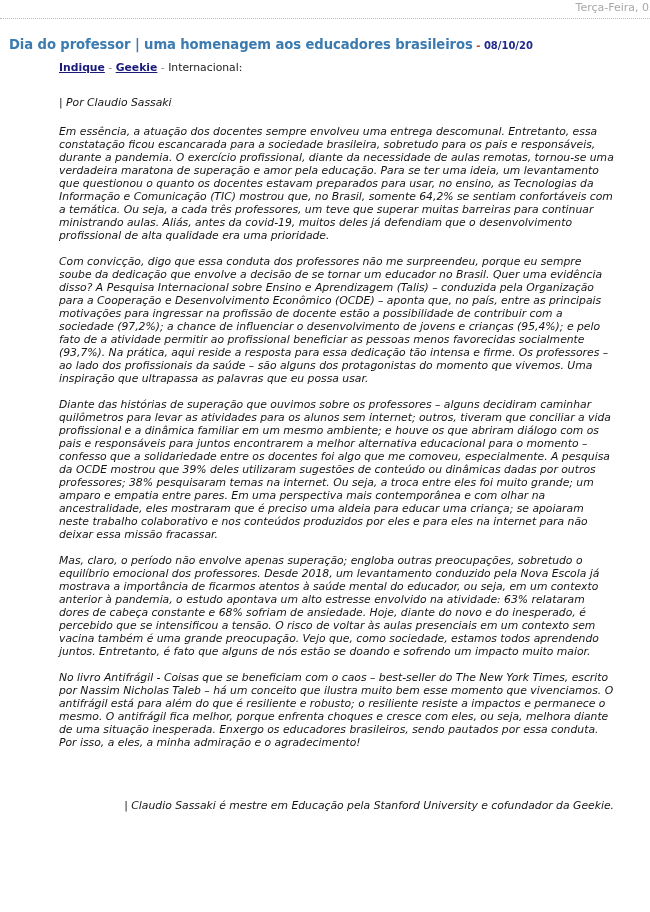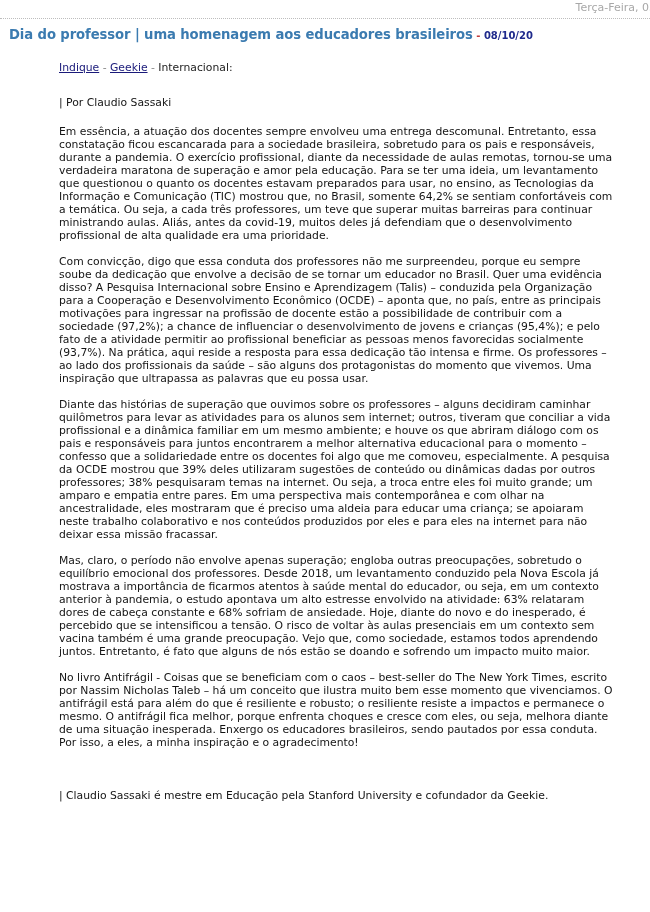--- a/index.html
+++ b/index.html
@@ -9,41 +9,41 @@
   }
   .topbar {
     position: absolute; left: 0; top: 0; width: 650px; height: 18px;
     border-bottom: 1px dotted #bdbdbd;
   }
   .topbar .date-header {
     position: absolute; right: -6px; top: 1px;
     font-size: 11px; color: #a8a8a8; white-space: nowrap;
   }
   .title-row {
-    position: absolute; left: 9px; top: 24px; white-space: nowrap;
+    position: absolute; left: 9px; top: 34px; white-space: nowrap;
   }
   .title {
     font-size: 13.2px; font-weight: bold; color: #3b7bb0; letter-spacing: -0.1px;
   }
   .title-date {
     font-size: 10px; font-weight: bold; color: #1f2a8c;
   }
   .title-sep { font-size: 10px; font-weight: bold; color: #c23b3b; }
   .actions {
     position: absolute; left: 59px; top: 61px; font-size: 10.8px; white-space: nowrap; color: #222;
   }
-  .actions a { color: #1a1a7a; text-decoration: underline; cursor: pointer; }
+  .actions a { color: #1a1a7a; text-decoration: underline; cursor: pointer; font-weight: bold; }
   .actions .sep { color: #888; }
   .article {
     position: absolute; left: 59px; top: 96px; width: 555px;
     font-size: 10.8px; line-height: 13px; color: #141414;
   }
-  .article p { margin: 0 0 13px 0; }
+  .article p { margin: 0 0 13px 0; font-style: italic; }
   .article .byline { margin-bottom: 16px; }
-  .article .bio { margin-top: 40px; }
+  .article .bio { margin-top: 50px; text-align: right; }
 </style>
 </head>
 <body>
 
 <div class="topbar">
   <span class="date-header">Terça-Feira, 03</span>
 </div>
 
 <div class="title-row">
   <span class="title">Dia do professor | uma homenagem aos educadores brasileiros</span><span class="title-sep"> - </span><span class="title-date">08/10/20</span>
@@ -53,15 +53,15 @@
   <a>Indique</a><span class="sep"> - </span><a>Geekie</a><span class="sep"> - </span><span>Internacional:</span>
 </div>
 
 <div class="article">
   <p class="byline">| Por Claudio Sassaki</p>
   <p>Em essência, a atuação dos docentes sempre envolveu uma entrega descomunal. Entretanto, essa constatação ficou escancarada para a sociedade brasileira, sobretudo para os pais e responsáveis, durante a pandemia. O exercício profissional, diante da necessidade de aulas remotas, tornou-se uma verdadeira maratona de superação e amor pela educação. Para se ter uma ideia, um levantamento que questionou o quanto os docentes estavam preparados para usar, no ensino, as Tecnologias da Informação e Comunicação (TIC) mostrou que, no Brasil, somente 64,2% se sentiam confortáveis com a temática. Ou seja, a cada três professores, um teve que superar muitas barreiras para continuar ministrando aulas. Aliás, antes da covid-19, muitos deles já defendiam que o desenvolvimento profissional de alta qualidade era uma prioridade.</p>
   <p>Com convicção, digo que essa conduta dos professores não me surpreendeu, porque eu sempre soube da dedicação que envolve a decisão de se tornar um educador no Brasil. Quer uma evidência disso? A Pesquisa Internacional sobre Ensino e Aprendizagem (Talis) – conduzida pela Organização para a Cooperação e Desenvolvimento Econômico (OCDE) – aponta que, no país, entre as principais motivações para ingressar na profissão de docente estão a possibilidade de contribuir com a sociedade (97,2%); a chance de influenciar o desenvolvimento de jovens e crianças (95,4%); e pelo fato de a atividade permitir ao profissional beneficiar as pessoas menos favorecidas socialmente (93,7%). Na prática, aqui reside a resposta para essa dedicação tão intensa e firme. Os professores – ao lado dos profissionais da saúde – são alguns dos protagonistas do momento que vivemos. Uma inspiração que ultrapassa as palavras que eu possa usar.</p>
   <p>Diante das histórias de superação que ouvimos sobre os professores – alguns decidiram caminhar quilômetros para levar as atividades para os alunos sem internet; outros, tiveram que conciliar a vida profissional e a dinâmica familiar em um mesmo ambiente; e houve os que abriram diálogo com os pais e responsáveis para juntos encontrarem a melhor alternativa educacional para o momento – confesso que a solidariedade entre os docentes foi algo que me comoveu, especialmente. A pesquisa da OCDE mostrou que 39% deles utilizaram sugestões de conteúdo ou dinâmicas dadas por outros professores; 38% pesquisaram temas na internet. Ou seja, a troca entre eles foi muito grande; um amparo e empatia entre pares. Em uma perspectiva mais contemporânea e com olhar na ancestralidade, eles mostraram que é preciso uma aldeia para educar uma criança; se apoiaram neste trabalho colaborativo e nos conteúdos produzidos por eles e para eles na internet para não deixar essa missão fracassar.</p>
   <p>Mas, claro, o período não envolve apenas superação; engloba outras preocupações, sobretudo o equilíbrio emocional dos professores. Desde 2018, um levantamento conduzido pela Nova Escola já mostrava a importância de ficarmos atentos à saúde mental do educador, ou seja, em um contexto anterior à pandemia, o estudo apontava um alto estresse envolvido na atividade: 63% relataram dores de cabeça constante e 68% sofriam de ansiedade. Hoje, diante do novo e do inesperado, é percebido que se intensificou a tensão. O risco de voltar às aulas presenciais em um contexto sem vacina também é uma grande preocupação. Vejo que, como sociedade, estamos todos aprendendo juntos. Entretanto, é fato que alguns de nós estão se doando e sofrendo um impacto muito maior.</p>
   <p style="margin-bottom:0">No livro Antifrágil - Coisas que se beneficiam com o caos – best-seller do The New York Times, escrito por Nassim Nicholas Taleb – há um conceito que ilustra muito bem esse momento que vivenciamos. O antifrágil está para além do que é resiliente e robusto; o resiliente resiste a impactos e permanece o mesmo. O antifrágil fica melhor, porque enfrenta choques e cresce com eles, ou seja, melhora diante de uma situação inesperada. Enxergo os educadores brasileiros, sendo pautados por essa conduta.</p>
-  <p>Por isso, a eles, a minha inspiração e o agradecimento!</p>
+  <p>Por isso, a eles, a minha admiração e o agradecimento!</p>
   <p class="bio">| Claudio Sassaki é mestre em Educação pela Stanford University e cofundador da Geekie.</p>
 </div>
 
 </body></html>

